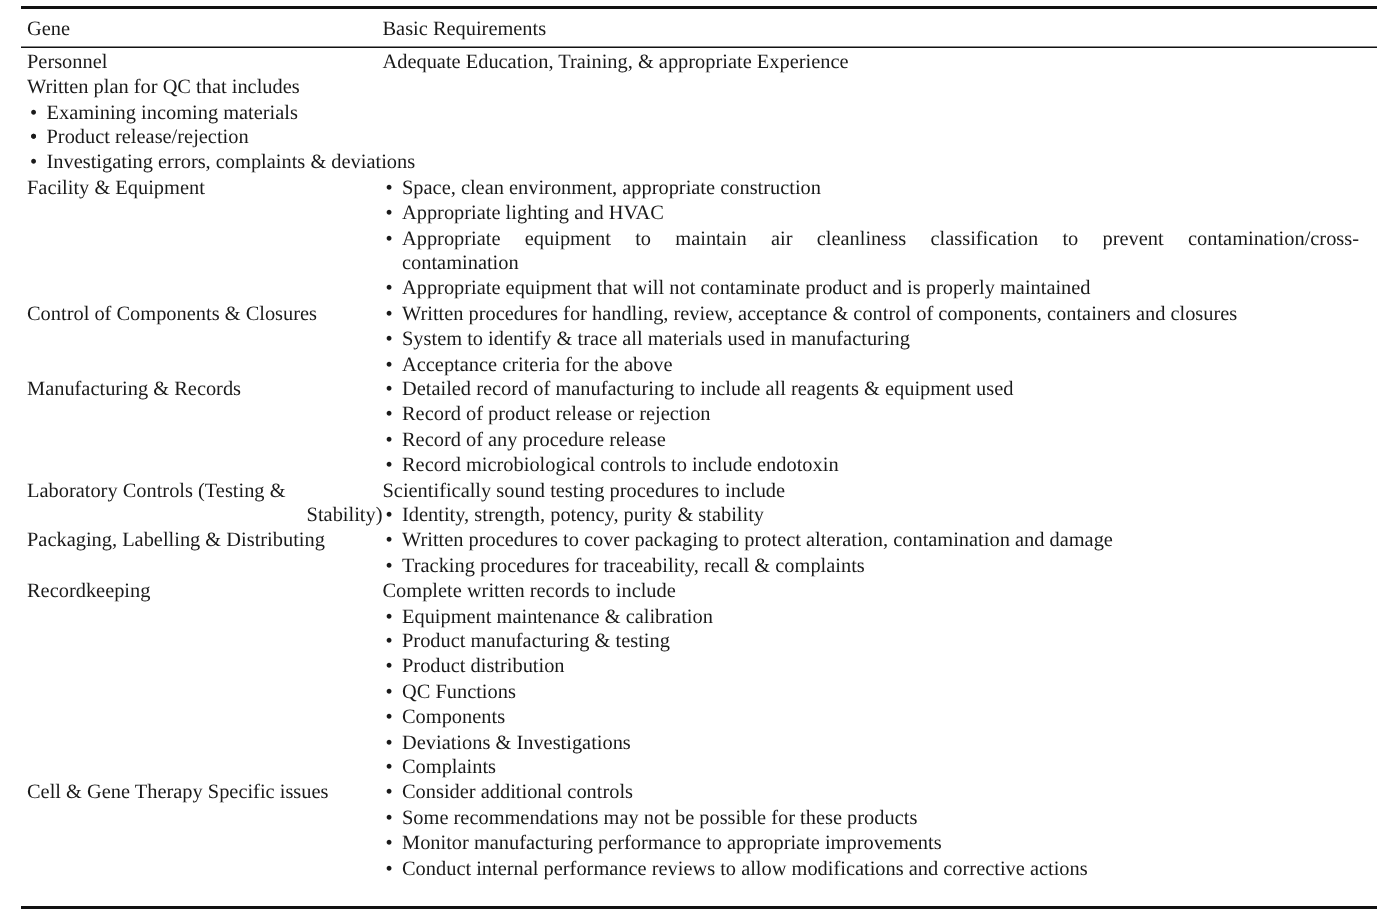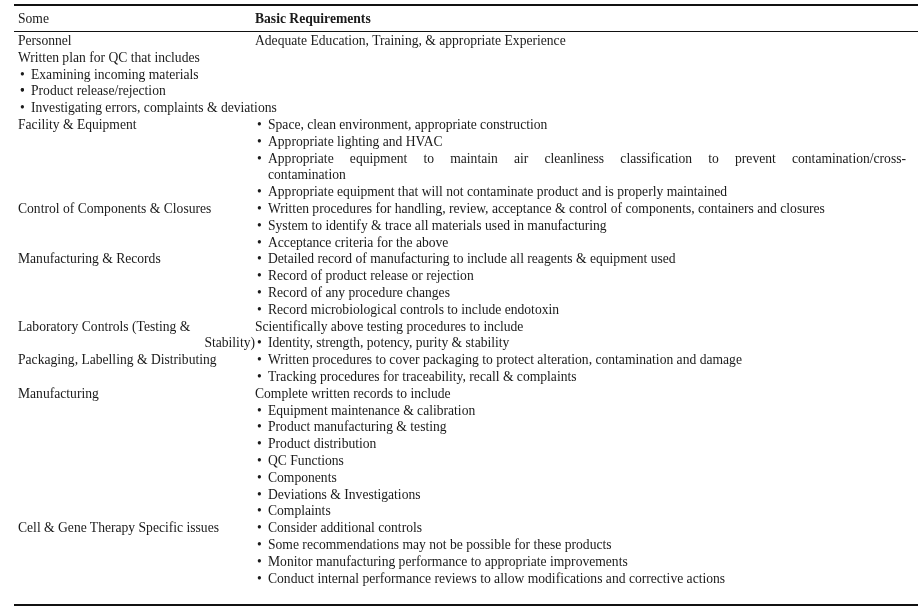--- a/index.html
+++ b/index.html
@@ -6,36 +6,36 @@
   body {
     width: 922px; height: 612px; position: relative; overflow: hidden;
     font-family: "Liberation Serif", serif; color: #1a1a1a;
     font-size: 13.6px;
   }
   .rule-top { position: absolute; left: 14px; width: 904px; top: 4px; height: 2px; background: #111; }
   .rule-mid { position: absolute; left: 14px; width: 904px; top: 31px; height: 1px; background: #111; }
   .rule-bot { position: absolute; left: 14px; width: 904px; top: 604px; height: 2px; background: #111; }
   .hdr { position: absolute; top: 11px; line-height: 16px; }
   .hdr-area { left: 18px; }
-  .hdr-req { left: 255px; font-weight: bold; }
+  .hdr-req { left: 255px; }
   .body-wrap { position: absolute; left: 18px; top: 33px; width: 900px; }
   .row { display: flex; }
   .area { width: 237px; flex: 0 0 237px; line-height: 16.8px; }
   .area .cont { padding-left: 16px; display: block; text-align: right; }
   .reqs { flex: 1; padding-right: 12px; }
   .line { line-height: 16.8px; white-space: nowrap; }
   .bullet { position: relative; padding-left: 13px; line-height: 16.8px; }
   .bullet .dot { position: absolute; left: 2px; top: 0; }
   .just { display: block; text-align: justify; text-align-last: justify; white-space: normal; }
 </style>
 </head>
 <body>
 
 <div class="rule-top"></div>
-<div class="hdr hdr-area">Some</div>
+<div class="hdr hdr-area">Gene</div>
 <div class="hdr hdr-req">Basic Requirements</div>
 <div class="rule-mid"></div>
 
 <div class="body-wrap">
 
   <div class="row">
     <div class="area">Personnel</div>
     <div class="reqs">
       <div class="line">Adequate Education, Training, &amp; appropriate Experience</div>
     </div>
@@ -72,46 +72,46 @@
       <div class="bullet"><span class="dot">•</span><span>System to identify &amp; trace all materials used in manufacturing</span></div>
       <div class="bullet"><span class="dot">•</span><span>Acceptance criteria for the above</span></div>
     </div>
   </div>
 
   <div class="row">
     <div class="area">Manufacturing &amp; Records</div>
     <div class="reqs">
       <div class="bullet"><span class="dot">•</span><span>Detailed record of manufacturing to include all reagents &amp; equipment used</span></div>
       <div class="bullet"><span class="dot">•</span><span>Record of product release or rejection</span></div>
-      <div class="bullet"><span class="dot">•</span><span>Record of any procedure changes</span></div>
+      <div class="bullet"><span class="dot">•</span><span>Record of any procedure release</span></div>
       <div class="bullet"><span class="dot">•</span><span>Record microbiological controls to include endotoxin</span></div>
     </div>
   </div>
 
   <div class="row">
     <div class="area">
       <span style="display:block">Laboratory Controls (Testing &amp;</span>
       <span class="cont">Stability)</span>
     </div>
     <div class="reqs">
-      <div class="line">Scientifically above testing procedures to include</div>
+      <div class="line">Scientifically sound testing procedures to include</div>
       <div class="bullet"><span class="dot">•</span><span>Identity, strength, potency, purity &amp; stability</span></div>
     </div>
   </div>
 
   <div class="row">
     <div class="area">Packaging, Labelling &amp; Distributing</div>
     <div class="reqs">
       <div class="bullet"><span class="dot">•</span><span>Written procedures to cover packaging to protect alteration, contamination and damage</span></div>
       <div class="bullet"><span class="dot">•</span><span>Tracking procedures for traceability, recall &amp; complaints</span></div>
     </div>
   </div>
 
   <div class="row">
-    <div class="area">Manufacturing</div>
+    <div class="area">Recordkeeping</div>
     <div class="reqs">
       <div class="line">Complete written records to include</div>
       <div class="bullet"><span class="dot">•</span><span>Equipment maintenance &amp; calibration</span></div>
       <div class="bullet"><span class="dot">•</span><span>Product manufacturing &amp; testing</span></div>
       <div class="bullet"><span class="dot">•</span><span>Product distribution</span></div>
       <div class="bullet"><span class="dot">•</span><span>QC Functions</span></div>
       <div class="bullet"><span class="dot">•</span><span>Components</span></div>
       <div class="bullet"><span class="dot">•</span><span>Deviations &amp; Investigations</span></div>
       <div class="bullet"><span class="dot">•</span><span>Complaints</span></div>
     </div>

